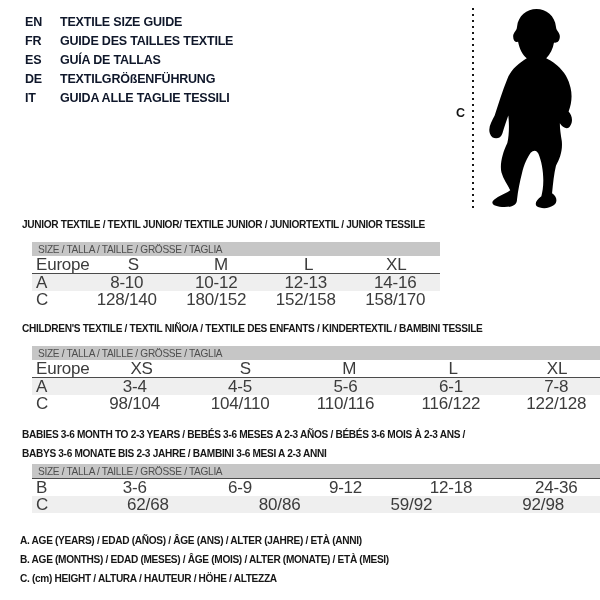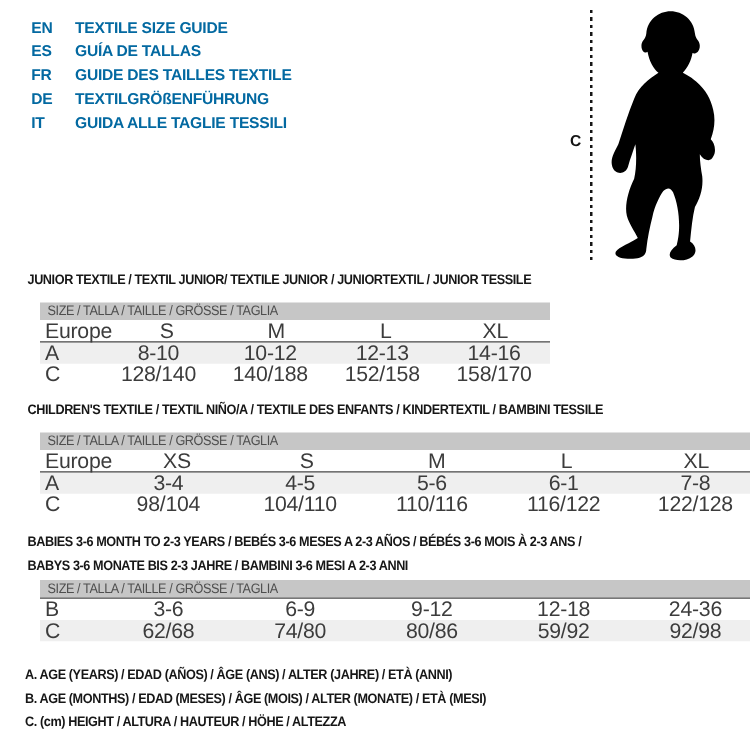--- a/index.html
+++ b/index.html
@@ -4,21 +4,21 @@
 <style>
   html,body { margin:0; padding:0; background:#ffffff; }
   .canvas {
     position:relative; width:600px; height:600px; background:#ffffff;
     font-family:"Liberation Sans", sans-serif; overflow:hidden;
     -webkit-font-smoothing:antialiased;
   }
 
   
   .lang { position:absolute; left:25px; top:13px; }
-  .lang-row { display:flex; line-height:19px; font-size:12.5px; font-weight:bold; color:#0369a1; letter-spacing:-0.2px; }
+  .lang-row { display:flex; line-height:19px; font-size:12.5px; font-weight:bold; color:#0f172a; letter-spacing:-0.2px; }
   .lang-code { width:35px; }
 
   
   .measure-line {
     position:absolute; left:472px; top:8px; width:2px; height:200px;
     background:repeating-linear-gradient(to bottom, #161616 0 2.5px, transparent 2.5px 6px);
   }
   .measure-label { position:absolute; left:456px; top:106px; font-size:12.5px; font-weight:bold; color:#141414; }
   .baby-svg { position:absolute; left:483px; top:6px; width:107px; height:207px; }
 
@@ -57,26 +57,26 @@
 <body>
 
 <div class="canvas">
 
   <div class="lang" id="lang-list">
       <div class="lang-row">
         <div class="lang-code" style="width: 35px;">EN</div>
         <div class="lang-title">TEXTILE SIZE GUIDE</div>
       </div>
       <div class="lang-row">
+        <div class="lang-code" style="width: 35px;">FR</div>
+        <div class="lang-title">GUIDE DES TAILLES TEXTILE</div>
+      </div>
+      <div class="lang-row">
         <div class="lang-code" style="width: 35px;">ES</div>
         <div class="lang-title">GUÍA DE TALLAS</div>
-      </div>
-      <div class="lang-row">
-        <div class="lang-code" style="width: 35px;">FR</div>
-        <div class="lang-title">GUIDE DES TAILLES TEXTILE</div>
       </div>
       <div class="lang-row">
         <div class="lang-code" style="width: 35px;">DE</div>
         <div class="lang-title">TEXTILGRÖßENFÜHRUNG</div>
       </div>
       <div class="lang-row">
         <div class="lang-code" style="width: 35px;">IT</div>
         <div class="lang-title">GUIDA ALLE TAGLIE TESSILI</div>
       </div>
     </div>
@@ -109,21 +109,21 @@
         <div class="trow rule-top stripe">
           <div class="cell label">A</div>
           <div class="cell">8-10</div>
           <div class="cell">10-12</div>
           <div class="cell">12-13</div>
           <div class="cell">14-16</div>
         </div>
         <div class="trow ">
           <div class="cell label">C</div>
           <div class="cell">128/140</div>
-          <div class="cell">140/188</div>
+          <div class="cell">180/152</div>
           <div class="cell">152/158</div>
           <div class="cell">158/170</div>
         </div>
       </div>
   </div>
 
   <div class="sec-heading" id="heading-2">CHILDREN'S TEXTILE / TEXTIL NIÑO/A / TEXTILE DES ENFANTS / KINDERTEXTIL / BAMBINI TESSILE</div>
   <div class="size-table" id="table-2">
     <div class="size-bar"><span class="size-bar-inner">SIZE / TALLA / TAILLE / GRÖSSE / TAGLIA</span></div>
     <div class="tbl-body">
@@ -165,21 +165,20 @@
           <div class="cell label">B</div>
           <div class="cell">3-6</div>
           <div class="cell">6-9</div>
           <div class="cell">9-12</div>
           <div class="cell">12-18</div>
           <div class="cell">24-36</div>
         </div>
         <div class="trow  stripe">
           <div class="cell label">C</div>
           <div class="cell">62/68</div>
-          <div class="cell">74/80</div>
           <div class="cell">80/86</div>
           <div class="cell">59/92</div>
           <div class="cell">92/98</div>
         </div>
       </div>
   </div>
 
   <div class="notes" id="notes-list">
       <div class="note-line">A. AGE (YEARS) / EDAD (AÑOS) / ÂGE (ANS) / ALTER (JAHRE) / ETÀ (ANNI)</div>
       <div class="note-line">B. AGE (MONTHS) / EDAD (MESES) / ÂGE (MOIS) / ALTER (MONATE) / ETÀ (MESI)</div>

